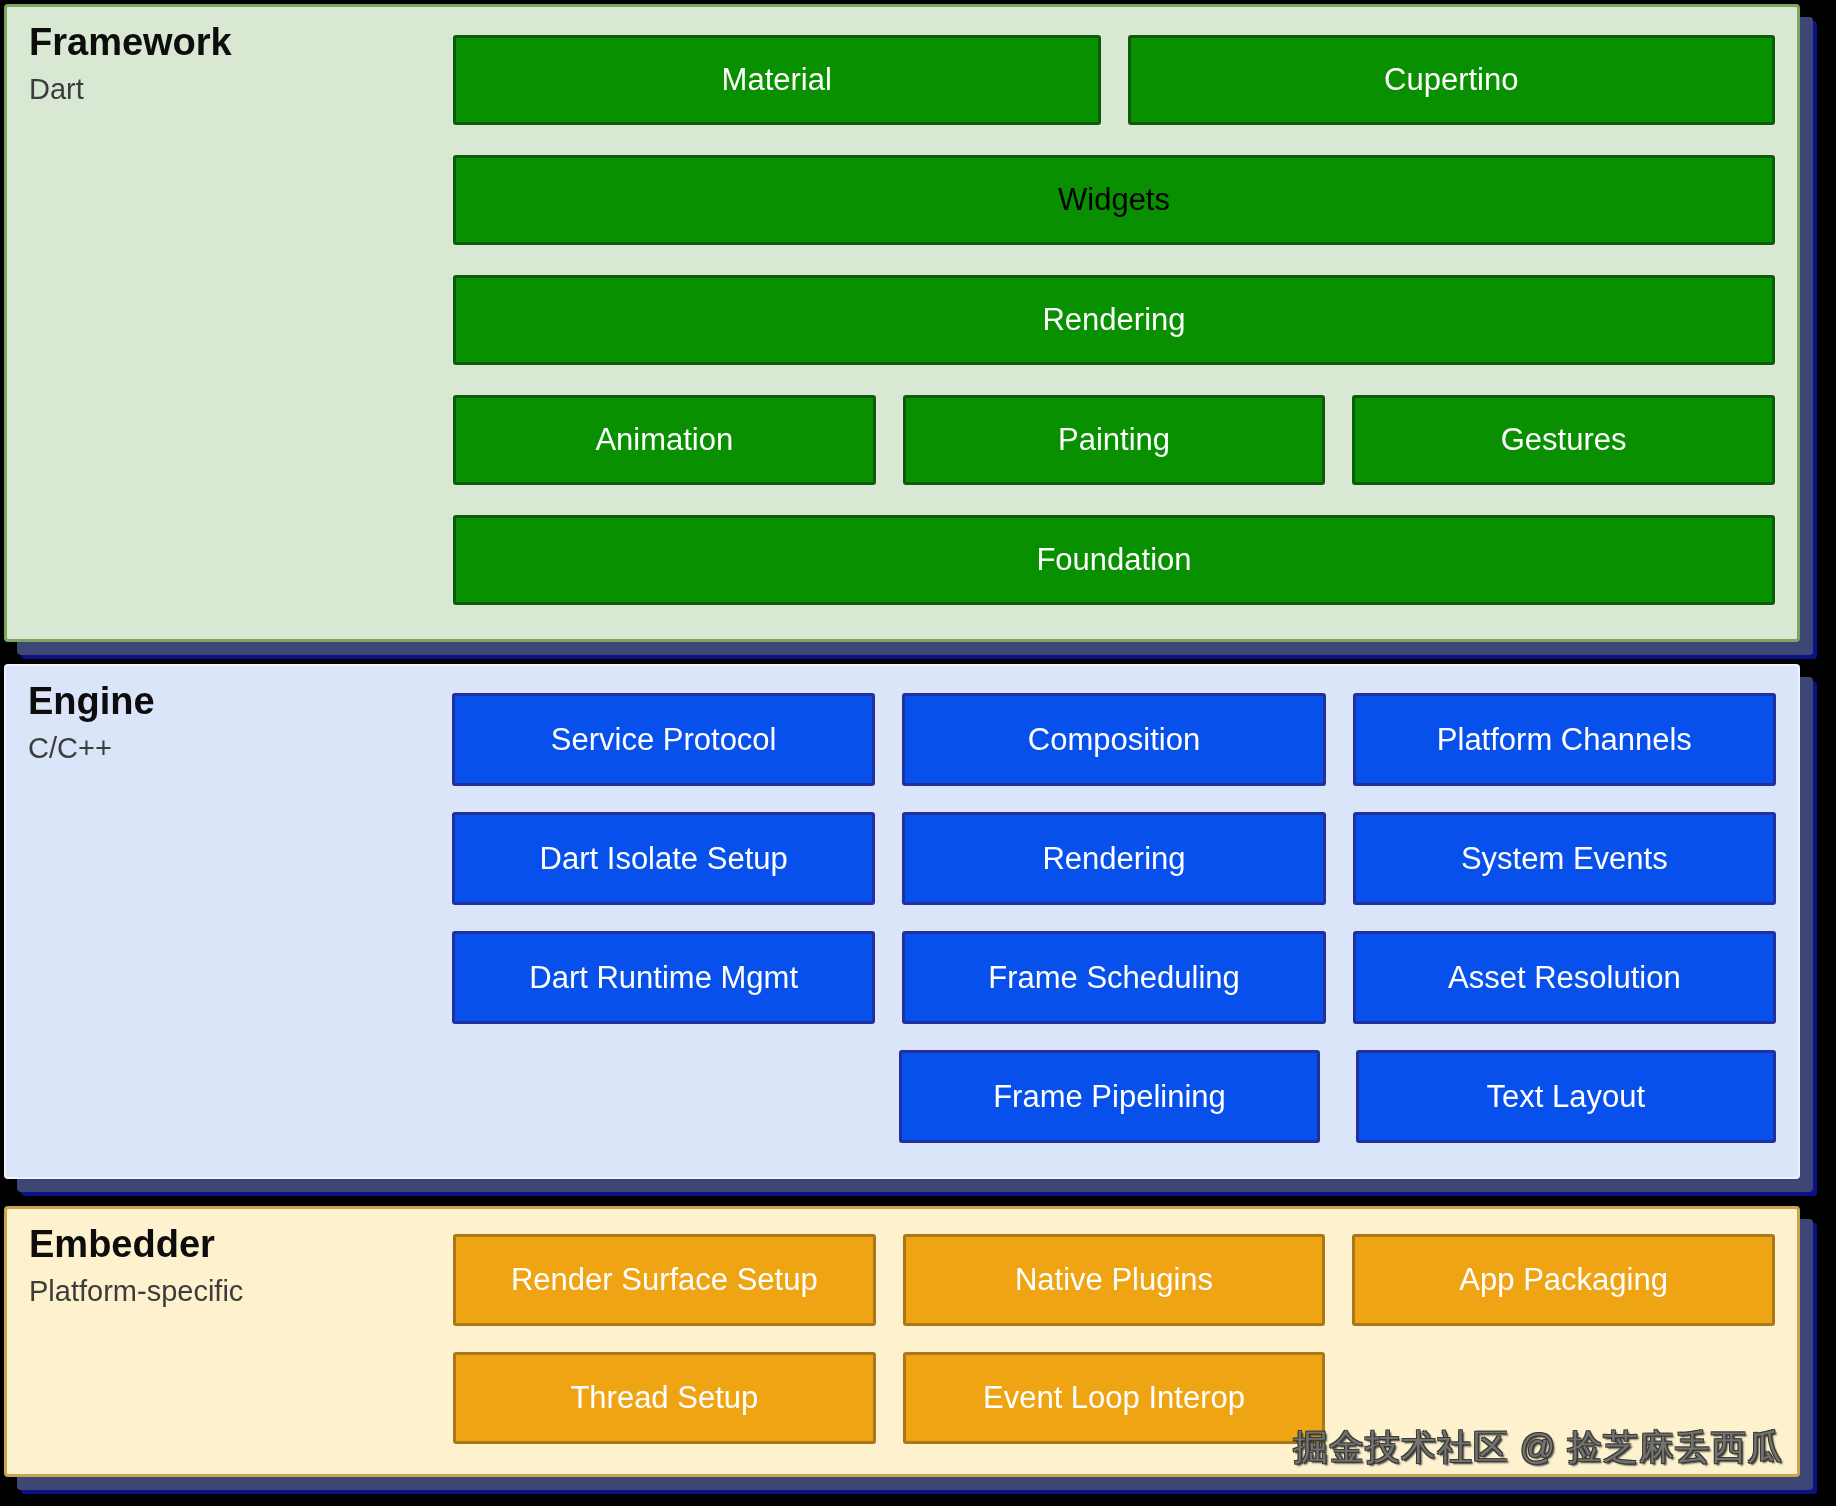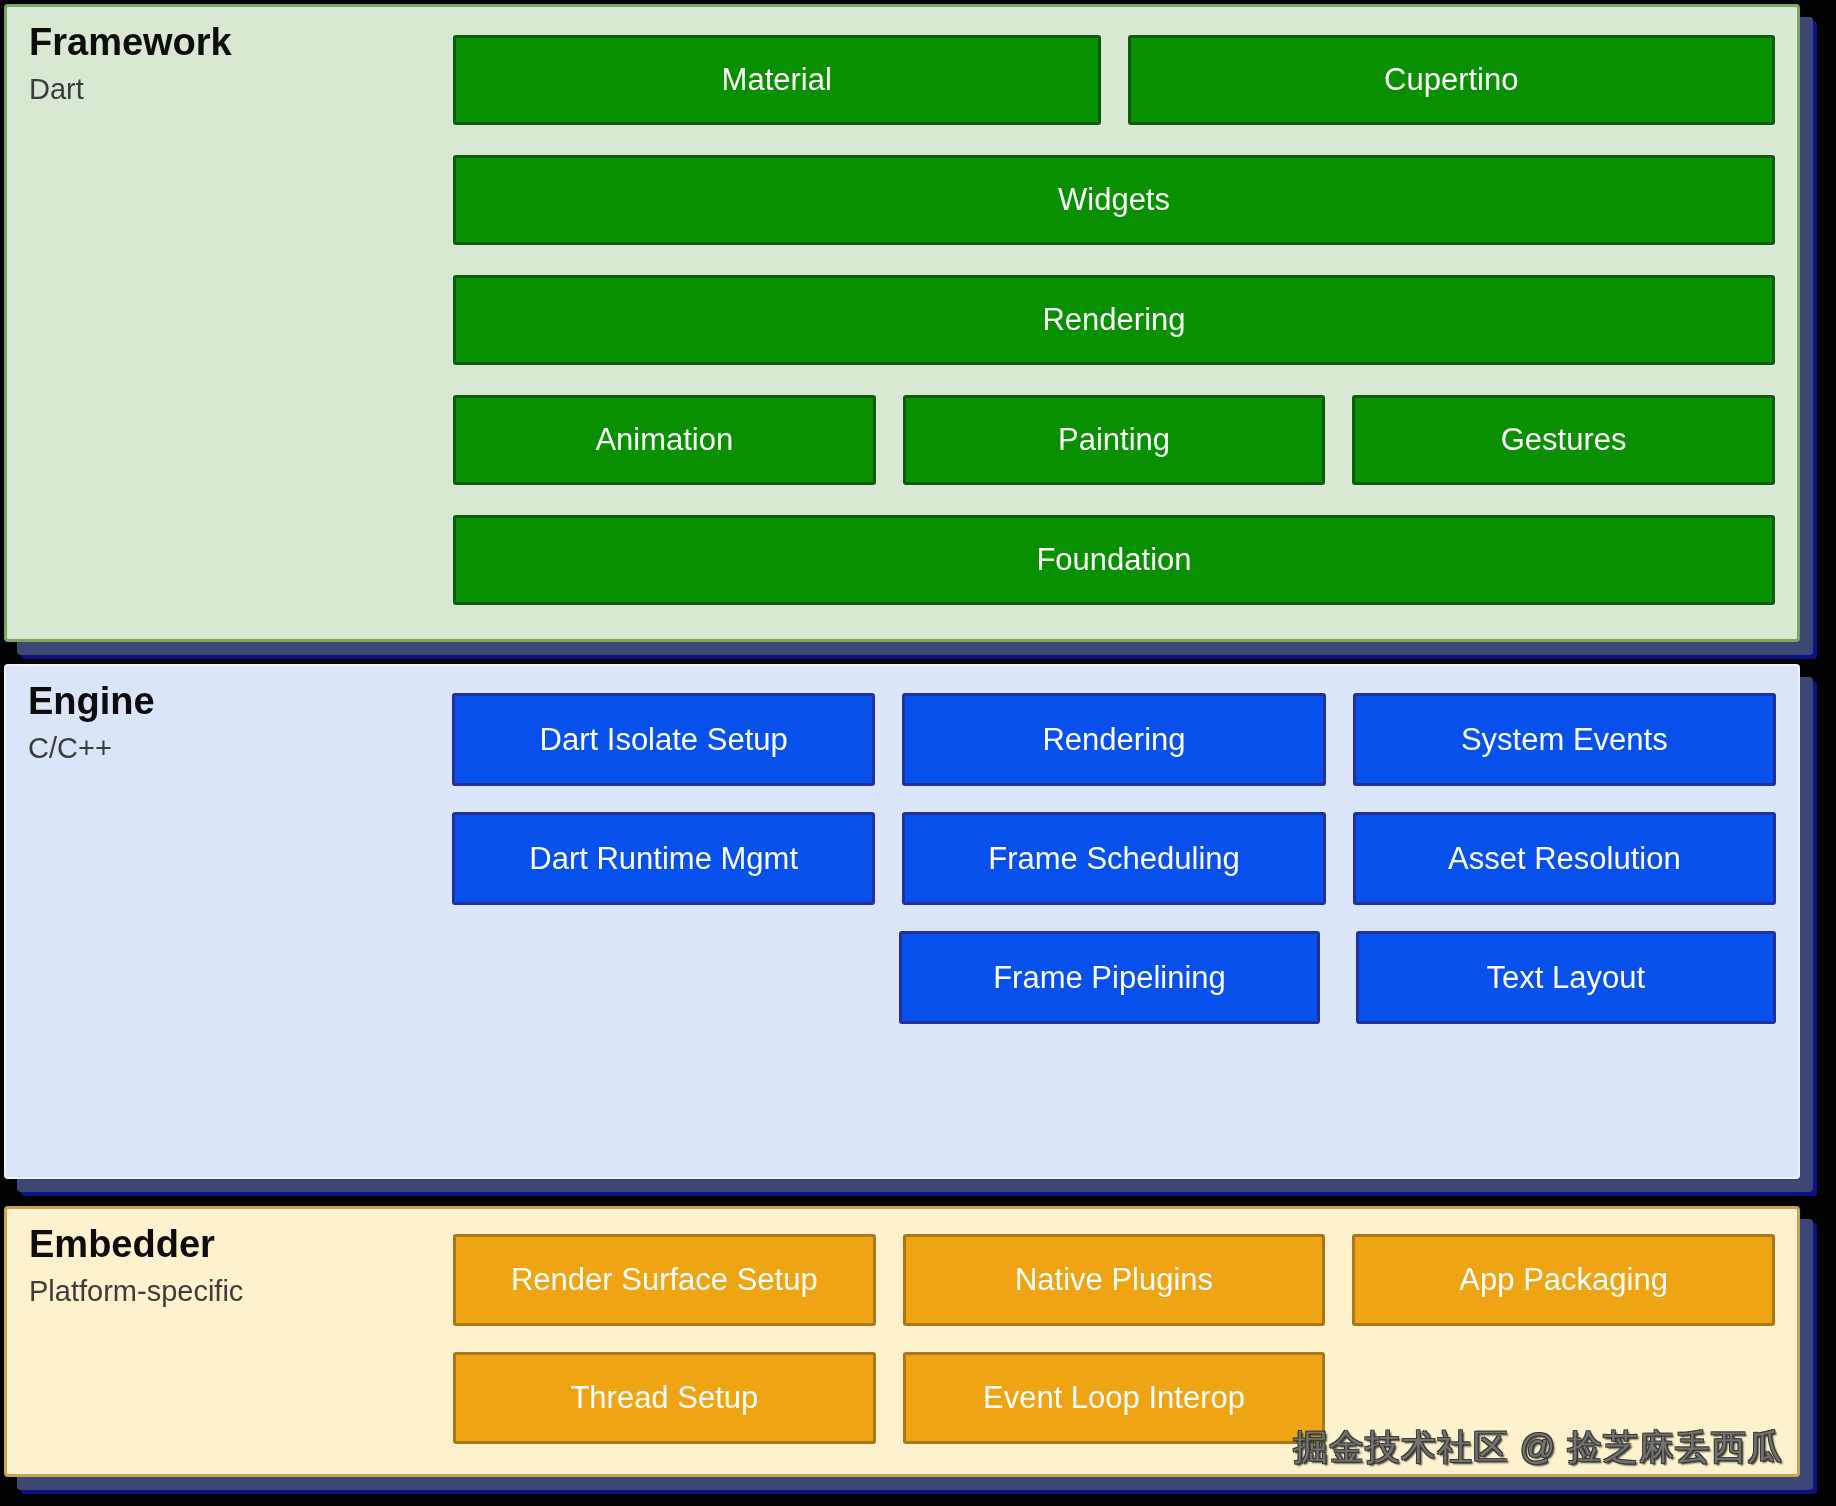--- a/index.html
+++ b/index.html
@@ -66,21 +66,21 @@
   <div class="layer-label">
     <div class="layer-title">Framework</div>
     <div class="layer-subtitle">Dart</div>
   </div>
   <div class="rows">
       <div class="row">
         <div class="cell half" style="color: rgb(255, 255, 255);">Material</div>
         <div class="cell half" style="color: rgb(255, 255, 255);">Cupertino</div>
       </div>
       <div class="row">
-        <div class="cell full" style="color: #ffffff;">Widgets</div>
+        <div class="cell full" style="color: #000000;">Widgets</div>
       </div>
       <div class="row">
         <div class="cell full" style="color: rgb(255, 255, 255);">Rendering</div>
       </div>
       <div class="row">
         <div class="cell third" style="color: rgb(255, 255, 255);">Animation</div>
         <div class="cell third" style="color: rgb(255, 255, 255);">Painting</div>
         <div class="cell third" style="color: rgb(255, 255, 255);">Gestures</div>
       </div>
       <div class="row">
@@ -88,20 +88,25 @@
       </div>
     </div>
 </section>
 
 <section class="panel engine" style="--panel-bg: #dbe5f9; --panel-border: #eef2fd; --box-bg: #0750ec; --box-border: #22309e;">
   <div class="layer-label">
     <div class="layer-title">Engine</div>
     <div class="layer-subtitle">C/C++</div>
   </div>
   <div class="rows">
+      <div class="row">
+        <div class="cell third" style="color: rgb(255, 255, 255);">Service Protocol</div>
+        <div class="cell third" style="color: rgb(255, 255, 255);">Composition</div>
+        <div class="cell third" style="color: rgb(255, 255, 255);">Platform Channels</div>
+      </div>
       <div class="row">
         <div class="cell third" style="color: rgb(255, 255, 255);">Dart Isolate Setup</div>
         <div class="cell third" style="color: rgb(255, 255, 255);">Rendering</div>
         <div class="cell third" style="color: rgb(255, 255, 255);">System Events</div>
       </div>
       <div class="row">
         <div class="cell third" style="color: rgb(255, 255, 255);">Dart Runtime Mgmt</div>
         <div class="cell third" style="color: rgb(255, 255, 255);">Frame Scheduling</div>
         <div class="cell third" style="color: rgb(255, 255, 255);">Asset Resolution</div>
       </div>

